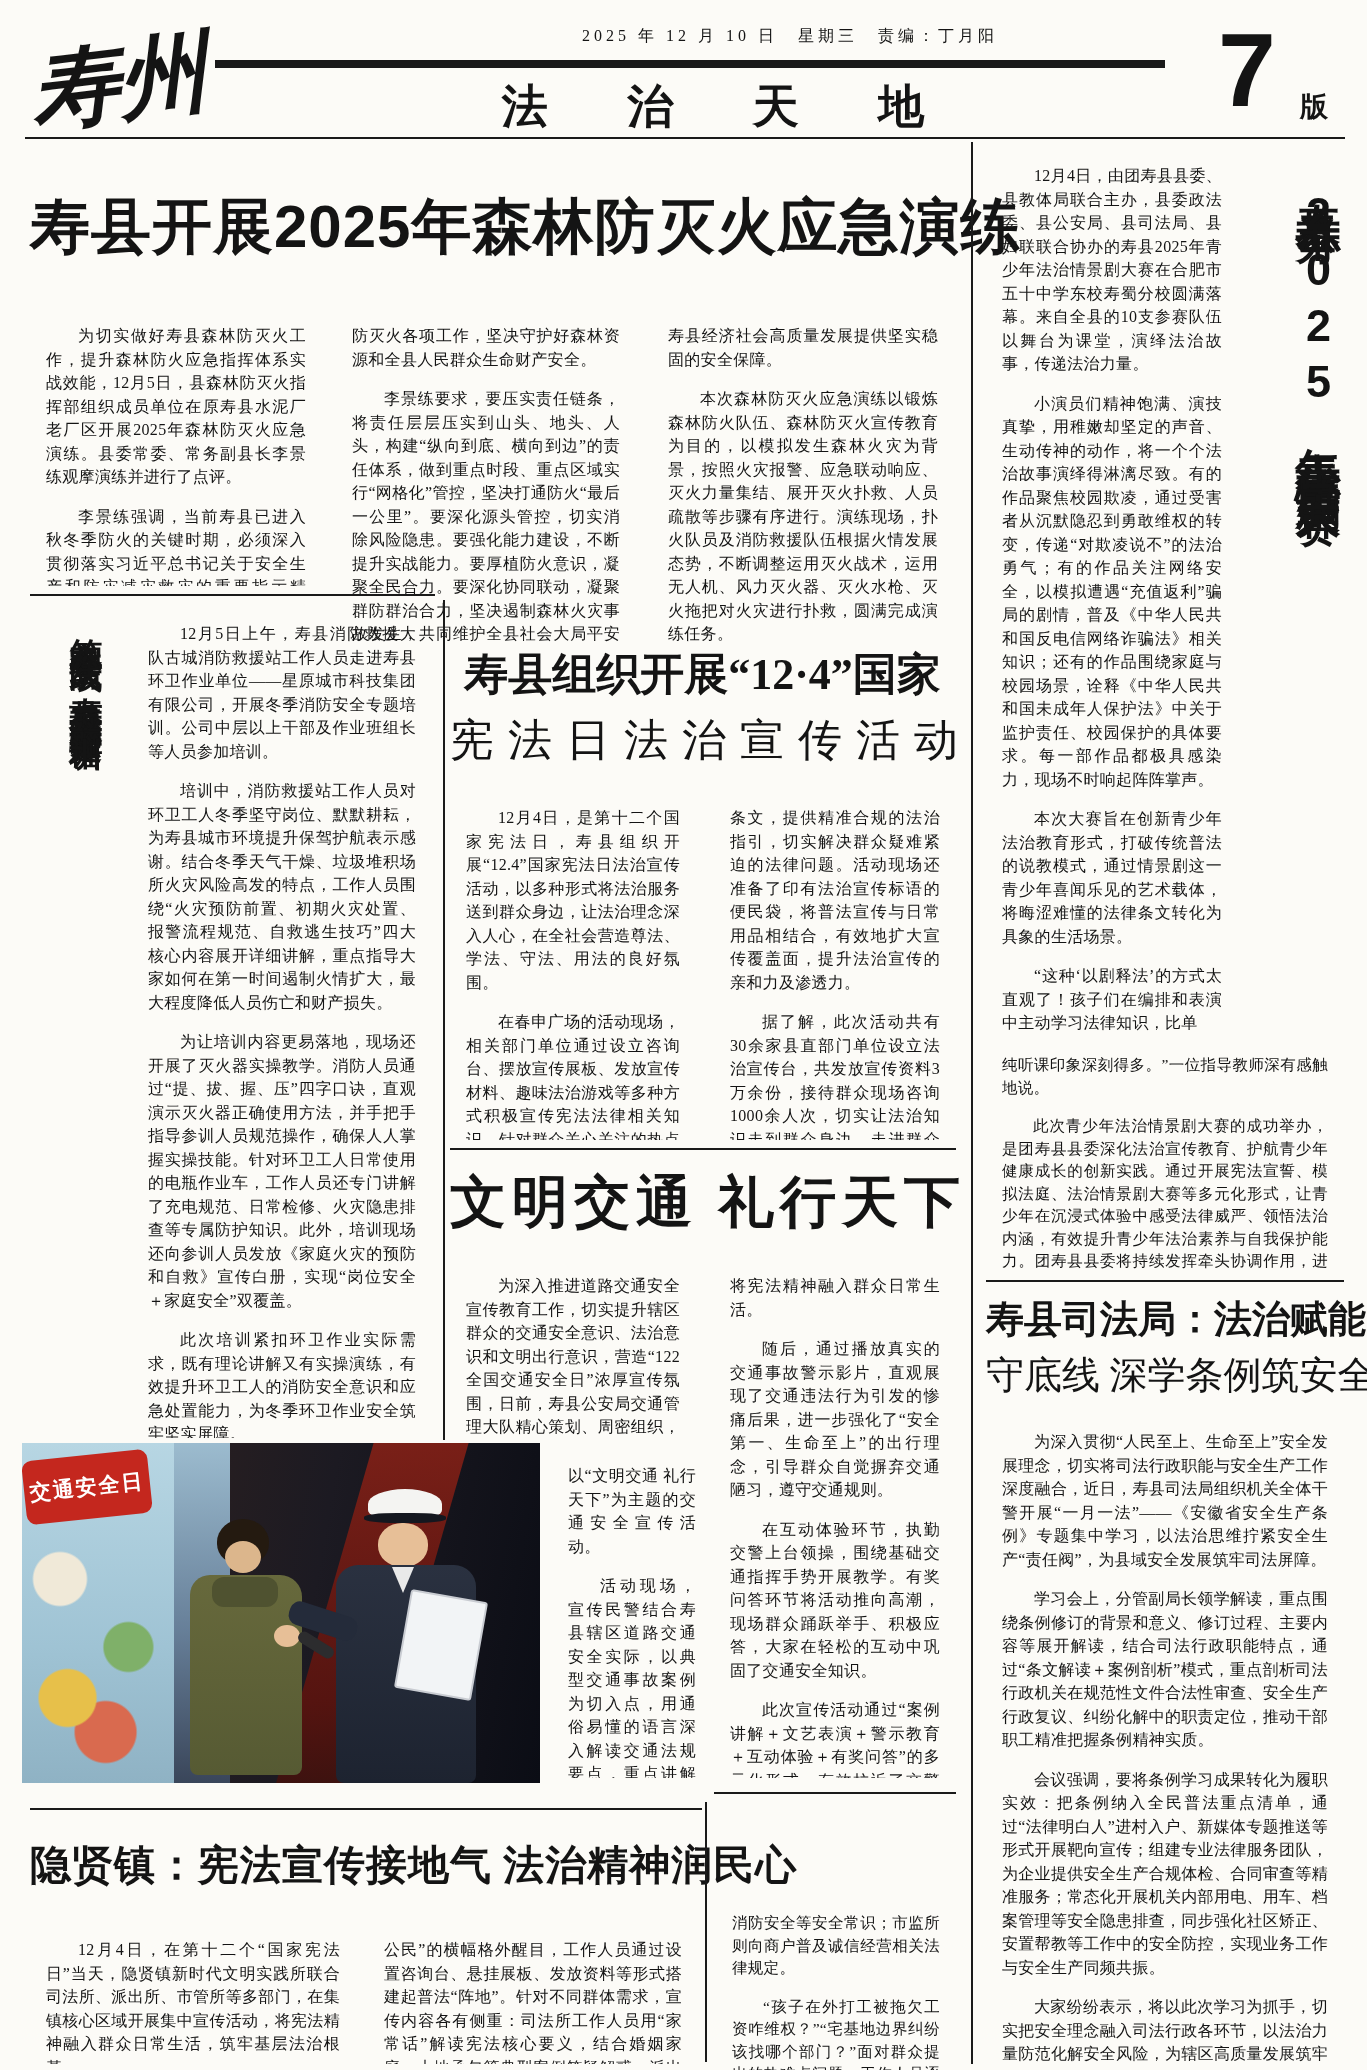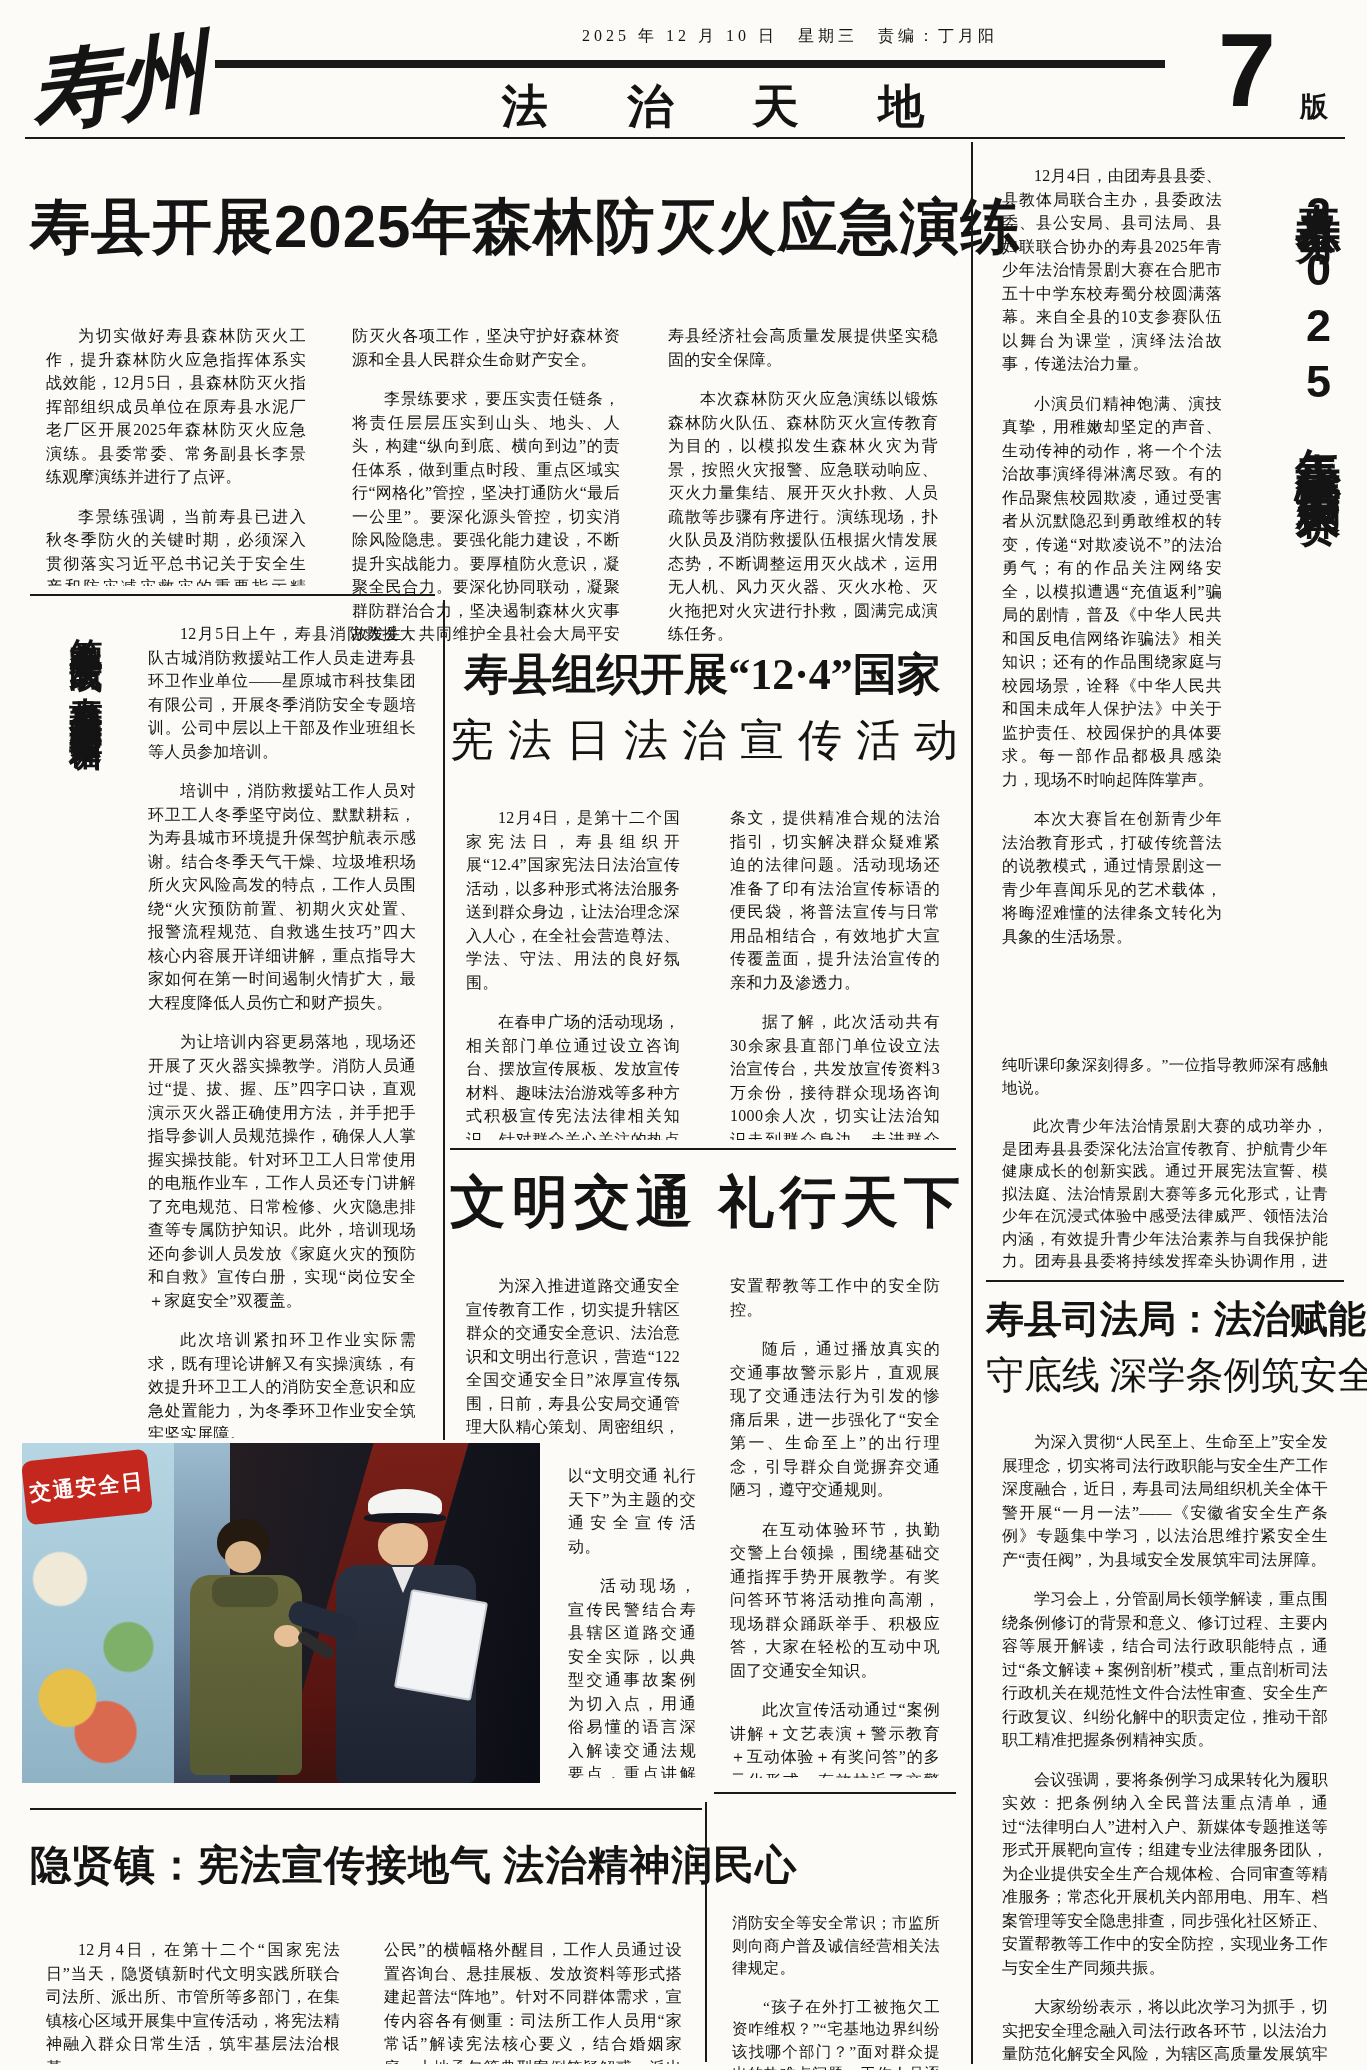--- a/index.html
+++ b/index.html
@@ -90,21 +90,21 @@
 
   <div class="abs colbox" style="left:450px;top:1258px;width:246px;height:182px;">
       <p class="para">为深入推进道路交通安全宣传教育工作，切实提升辖区群众的交通安全意识、法治意识和文明出行意识，营造“122全国交通安全日”浓厚宣传氛围，日前，寿县公安局交通管理大队精心策划、周密组织，在寿春环球港开展</p>
     </div>
   <div class="abs colbox" style="left:552px;top:1448px;width:160px;height:330px;">
       <p class="para noind">以“文明交通 礼行天下”为主题的交通安全宣传活动。</p>
       <p class="para">活动现场，宣传民警结合寿县辖区道路交通安全实际，以典型交通事故案例为切入点，用通俗易懂的语言深入解读交通法规要点，重点讲解了闯红灯、逆行、不按规定佩戴安全头盔、驾乘机动车不系安全带等常见交</p>
     </div>
   <div class="abs colbox" style="left:714px;top:1258px;width:242px;height:520px;">
       <div>
-        <p class="para noind">安置帮教等工作中的安全防控。</p>
+        <p class="para noind">将宪法精神融入群众日常生活。</p>
         <p class="para">随后，通过播放真实的交通事故警示影片，直观展现了交通违法行为引发的惨痛后果，进一步强化了“安全第一、生命至上”的出行理念，引导群众自觉摒弃交通陋习，遵守交通规则。</p>
         <p class="para">在互动体验环节，执勤交警上台领操，围绕基础交通指挥手势开展教学。有奖问答环节将活动推向高潮，现场群众踊跃举手、积极应答，大家在轻松的互动中巩固了交通安全知识。</p>
         <p class="para">此次宣传活动通过“案例讲解＋文艺表演＋警示教育＋互动体验＋有奖问答”的多元化形式，有效拉近了交警与群众的距离，让交通安全知识深入人心。</p>
       </div>
       <div class="byline">（范玉华　文／图）</div>
   </div>
 
   <div class="abs" style="left:22px;top:1443px;width:518px;height:340px;overflow:hidden;background:linear-gradient(100deg,#35241f 0%,#1c1a22 55%,#0b0d15 100%);">
       <div class="photo-part" style="left:0;top:0;width:152px;height:340px;
                   background:radial-gradient(circle at 30% 75%,#e7c04a 0 28px,transparent 30px),
@@ -156,20 +156,21 @@
       </div>
       <div class="byline">（季元庆）</div>
   </div>
 
   <div class="abs rule" style="left:971px;top:142px;width:2px;height:1922px;"></div>
 
   <div class="abs colbox" style="left:986px;top:148px;width:252px;height:884px;">
       <p class="para">12月4日，由团寿县县委、县教体局联合主办，县委政法委、县公安局、县司法局、县妇联联合协办的寿县2025年青少年法治情景剧大赛在合肥市五十中学东校寿蜀分校圆满落幕。来自全县的10支参赛队伍以舞台为课堂，演绎法治故事，传递法治力量。</p>
       <p class="para">小演员们精神饱满、演技真挚，用稚嫩却坚定的声音、生动传神的动作，将一个个法治故事演绎得淋漓尽致。有的作品聚焦校园欺凌，通过受害者从沉默隐忍到勇敢维权的转变，传递“对欺凌说不”的法治勇气；有的作品关注网络安全，以模拟遭遇“充值返利”骗局的剧情，普及《中华人民共和国反电信网络诈骗法》相关知识；还有的作品围绕家庭与校园场景，诠释《中华人民共和国未成年人保护法》中关于监护责任、校园保护的具体要求。每一部作品都极具感染力，现场不时响起阵阵掌声。</p>
       <p class="para">本次大赛旨在创新青少年法治教育形式，打破传统普法的说教模式，通过情景剧这一青少年喜闻乐见的艺术载体，将晦涩难懂的法律条文转化为具象的生活场景。</p>
+      <p class="para">“这种‘以剧释法’的方式太直观了！孩子们在编排和表演中主动学习法律知识，比单</p>
     </div>
 
   <div class="abs vtext hei" style="left:1252px;top:168px;height:700px;width:96px;font-size:45px;letter-spacing:5px;">寿县举办2025年青少年法治情景剧大赛</div>
 
   <div class="abs colbox" style="left:986px;top:1038px;width:358px;height:232px;font-size:15.5px;line-height:22.5px;">
       <div>
         <p class="para noind">纯听课印象深刻得多。”一位指导教师深有感触地说。</p>
         <p class="para">此次青少年法治情景剧大赛的成功举办，是团寿县县委深化法治宣传教育、护航青少年健康成长的创新实践。通过开展宪法宣誓、模拟法庭、法治情景剧大赛等多元化形式，让青少年在沉浸式体验中感受法律威严、领悟法治内涵，有效提升青少年法治素养与自我保护能力。团寿县县委将持续发挥牵头协调作用，进一步整合政法、教育、群团等多方资源，不断丰富法治宣传教育载体、创新活动形式，让法治种子在青少年心中生根发芽，引导广大青少年争做尊法学法守法用法的时代新人。</p>
       </div>
 

